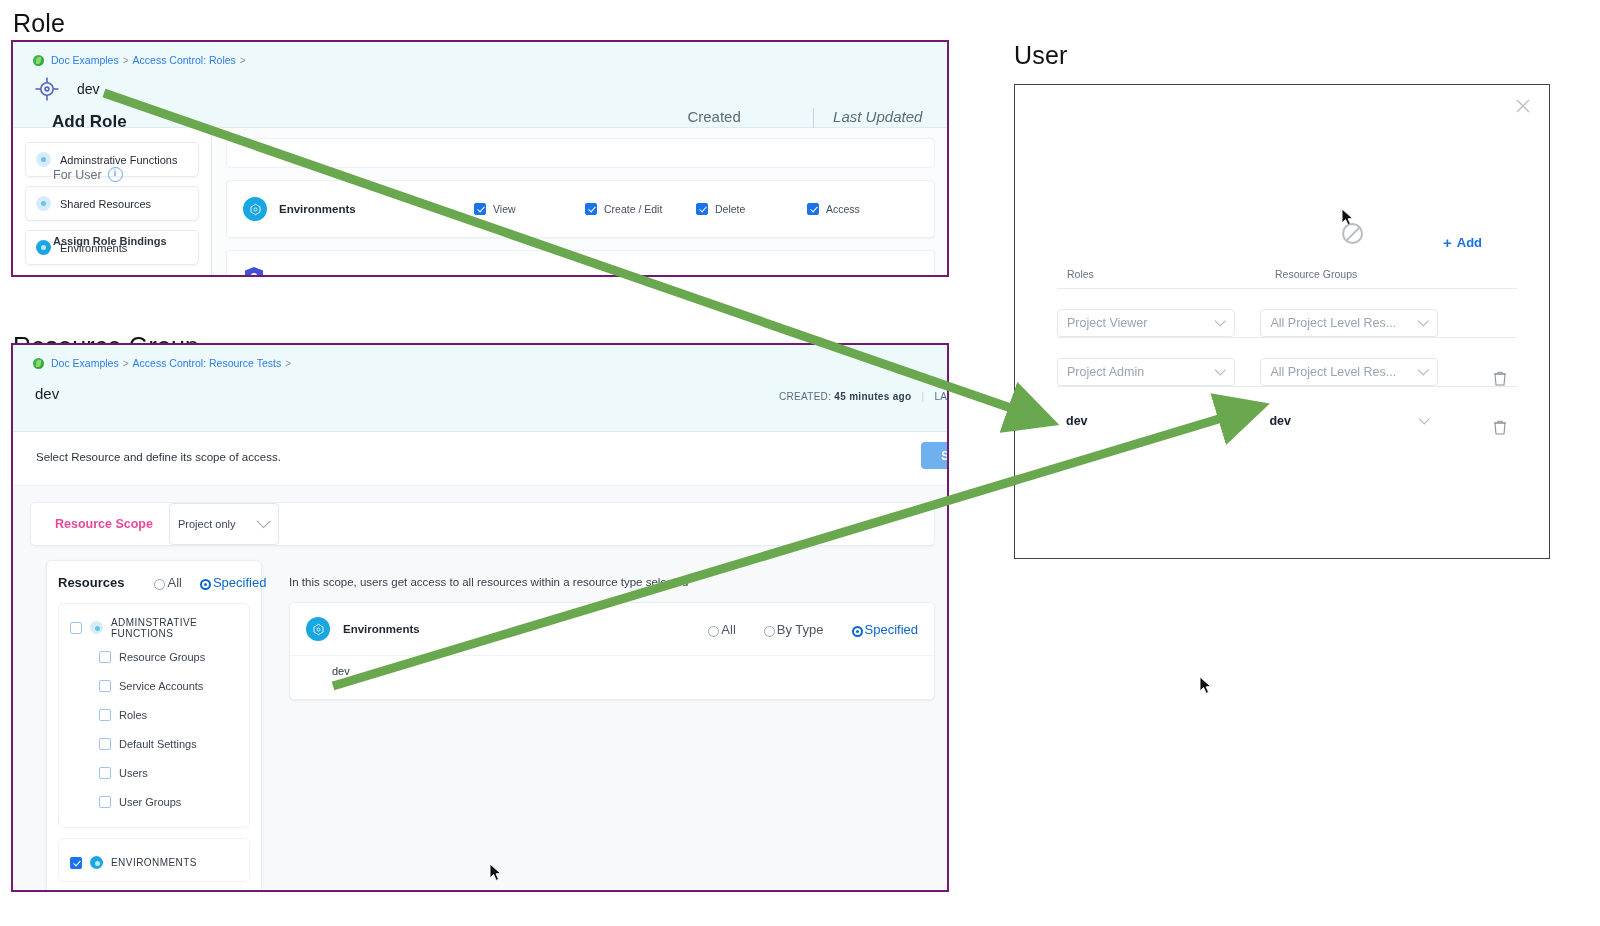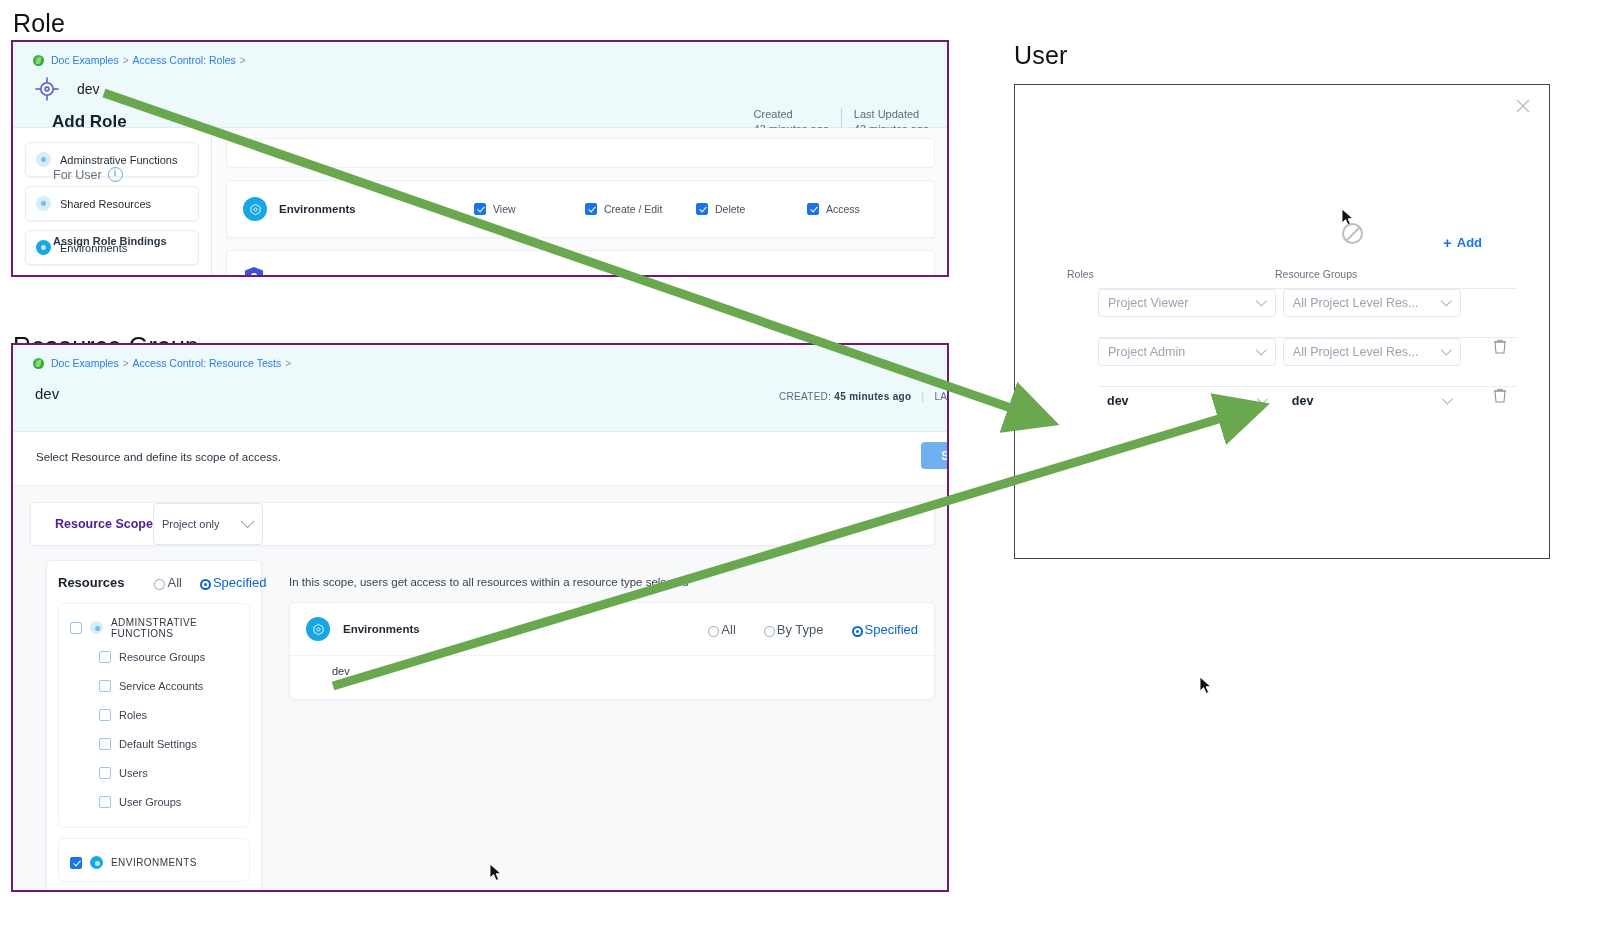--- a/index.html
+++ b/index.html
@@ -26,23 +26,23 @@
   .bc{position:absolute;left:20px;top:12px;display:flex;align-items:center;gap:4px;font-size:10.5px;}
   .bc a{color:#2b7de9;text-decoration:none;}
   .bc .sep{color:#8a97a6;font-size:10px;}
   .leaf{width:11px;height:11px;border-radius:50%;background:#39b54a;display:inline-block;position:relative;margin-right:3px;box-shadow:inset -2px -2px 0 rgba(0,0,0,.08);}
   .leaf:after{content:"";position:absolute;left:3px;top:2px;width:5px;height:7px;border-radius:60% 0 60% 0;background:#8fd66b;}
 
   .role-title-row{position:absolute;left:20px;top:33px;display:flex;align-items:center;gap:16px;}
   .target-icon{width:28px;height:28px;}
   .role-name{font-size:14px;color:#1b1b1b;}
 
-  .meta{position:absolute;right:6px;top:66px;display:flex;font-size:11px;color:#5b6b7c;text-align:left;}
+  .meta{position:absolute;right:6px;top:66px;display:flex;font-size:15px;color:#5b6b7c;text-align:center;gap:36px;}
   .meta .col{padding:0 12px;}
-  .meta .col+.col{border-left:1px solid #c6d2dd;}
+  .meta .col+.col{border-left:1px solid #c6d2dd;font-style:italic;}
   .meta .k{display:block;margin-bottom:3px;}
 
   .role-body{position:absolute;left:0;top:86px;right:0;bottom:0;display:flex;background:#fff;}
   .role-side{width:203px;border-right:1px solid #e4e9ef;padding:14px 12px 0 12px;box-sizing:border-box;background:#fff;}
   .side-item{height:33px;border:1px solid #e8ecf1;border-radius:5px;background:#fff;display:flex;align-items:center;gap:9px;padding:0 10px;margin-bottom:9px;box-shadow:0 1px 2px rgba(16,30,54,.05);font-size:11px;color:#1f2733;}
   .dot-ico{width:15px;height:15px;border-radius:50%;display:inline-block;position:relative;flex:0 0 auto;}
   .dot-ico.pale{background:#d7ecfb;}
   .dot-ico.pale:after{content:"";position:absolute;left:5px;top:5px;width:5px;height:5px;border-radius:50%;background:#6cc0f0;}
   .dot-ico.solid{background:#19a7e4;}
   .dot-ico.solid:after{content:"";position:absolute;left:5px;top:5px;width:5px;height:5px;border-radius:50%;background:#bfe7fb;}
@@ -67,21 +67,21 @@
   .rg-meta{position:absolute;left:766px;top:46px;font-size:10px;color:#5b6b7c;white-space:nowrap;letter-spacing:.3px;}
   .rg-meta b{color:#35414f;font-weight:700;}
   .rg-meta .pipe{color:#c6d2dd;margin:0 7px;}
 
   .rg-sub{position:absolute;left:0;top:87px;width:100%;height:54px;background:#fff;border-bottom:1px solid #edf0f4;box-sizing:border-box;}
   .rg-sub-text{position:absolute;left:23px;top:19px;font-size:11.5px;color:#2b3440;}
   .save-btn{position:absolute;left:908px;top:10px;width:62px;height:27px;background:#6fb0ef;border-radius:4px;color:#fff;font-size:12px;font-weight:600;display:flex;align-items:center;justify-content:center;}
 
   .rg-body{position:absolute;left:0;top:141px;right:0;bottom:0;background:#f7f9fb;}
   .scope-card{position:absolute;left:17px;top:16px;width:905px;height:44px;background:#fff;border:1px solid #eaeef2;border-radius:5px;display:flex;align-items:center;padding:0 24px;box-sizing:border-box;box-shadow:0 1px 2px rgba(16,30,54,.04);}
-  .scope-lab{font-size:12.5px;font-weight:700;color:#4c1d95;margin-right:0;}
+  .scope-lab{font-size:12.5px;font-weight:700;color:#ec4899;margin-right:16px;}
   .select{height:24px;min-width:92px;border:1px solid #e3e8ee;border-radius:4px;background:#fff;display:flex;align-items:center;justify-content:space-between;padding:8px 8px;font-size:11px;color:#3c4757;gap:14px;}
   .chev{width:9px;height:9px;border-right:1.4px solid #9aa6b4;border-bottom:1.4px solid #9aa6b4;transform:rotate(45deg) translate(-3px,-1px);flex:0 0 auto;}
 
   .res-panel{position:absolute;left:33px;top:74px;width:216px;height:470px;background:#fff;border:1px solid #eaeef2;border-radius:6px;box-shadow:0 1px 3px rgba(16,30,54,.06);box-sizing:border-box;padding:0 11px;}
   .res-head{display:flex;align-items:center;height:42px;}
   .res-head .t{font-size:13px;font-weight:700;color:#17202b;}
   .radio{display:inline-flex;align-items:flex-end;gap:2px;font-size:13px;color:#4b5563;}
   .rdo{width:11px;height:11px;border-radius:50%;border:1.4px solid #9aa6b4;box-sizing:border-box;display:inline-block;position:relative;flex:0 0 auto;}
   .rdo.on{border-color:#0b66d0;border-width:2px;}
   .rdo.on:after{content:"";position:absolute;left:2px;top:2px;width:3px;height:3px;border-radius:50%;background:#0b66d0;}
@@ -114,21 +114,21 @@
   .user-name{font-size:13px;color:#14202c;}
 
   .arb{position:absolute;left:53px;top:235px;font-size:11px;font-weight:700;color:#2d3742;}
   .add-link{position:absolute;left:1443px;top:235px;font-size:13px;font-weight:600;color:#1a73e8;display:flex;align-items:center;gap:5px;}
   .plus{font-size:15px;line-height:12px;}
 
   .bind-table{position:absolute;left:1057px;top:268px;width:460px;}
   .bt-head{display:flex;font-size:10.5px;color:#68737f;padding:0 0 8px 0;}
   .bt-head .c1{width:208px;padding-left:10px;}
   .bt-head .c2{width:200px;}
-  .bt-row{display:flex;align-items:flex-start;height:48px;border-top:1px solid #e7ebf0;margin-left:41px;}
+  .bt-row{display:flex;align-items:flex-end;height:48px;border-top:1px solid #e7ebf0;}
   .bt-row .c1{width:208px;}
   .bt-row .c2{width:200px;}
   .bt-row .c3{width:52px;display:flex;justify-content:flex-end;padding-right:10px;}
   .sel-box{height:28px;width:178px;border:1px solid #e4e8ee;border-radius:4px;display:flex;align-items:center;justify-content:space-between;padding:0 9px;box-sizing:border-box;font-size:12.5px;color:#9aa5b1;}
   .plain-sel{height:28px;width:178px;display:flex;align-items:center;justify-content:space-between;padding:0 9px;box-sizing:border-box;font-size:12.5px;color:#16202c;font-weight:600;}
   .chev-s{width:7px;height:7px;border-right:1.3px solid #aab3bf;border-bottom:1.3px solid #aab3bf;transform:rotate(45deg) translate(-2px,-1px);flex:0 0 auto;}
   .trash{width:14px;height:16px;}
 
   
   .cursor{position:absolute;width:13px;height:19px;}

